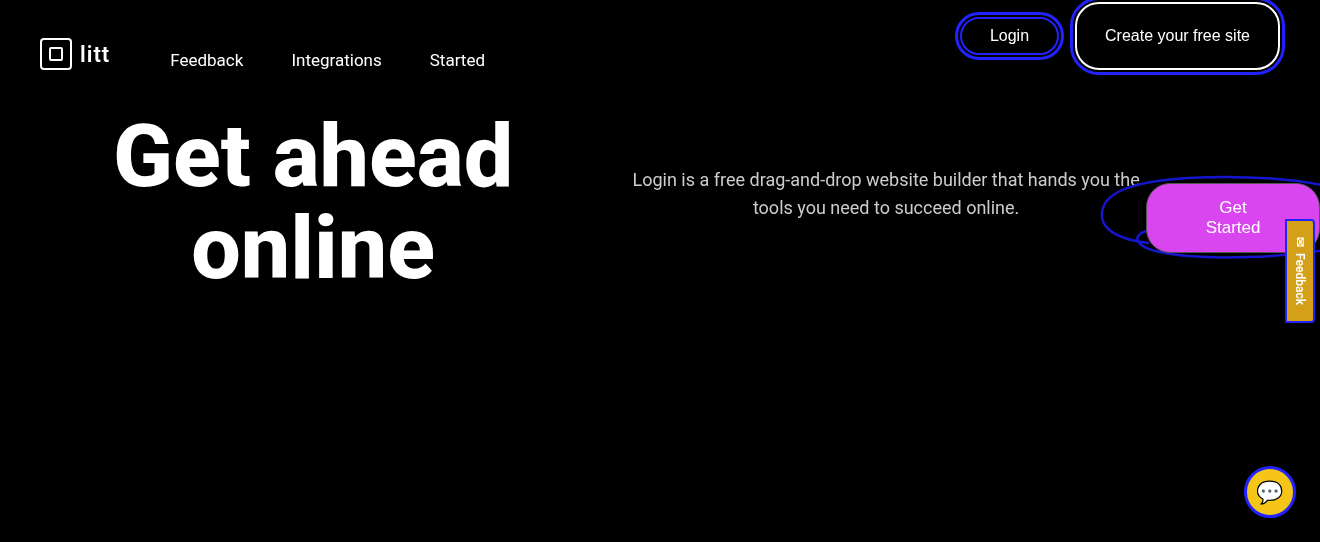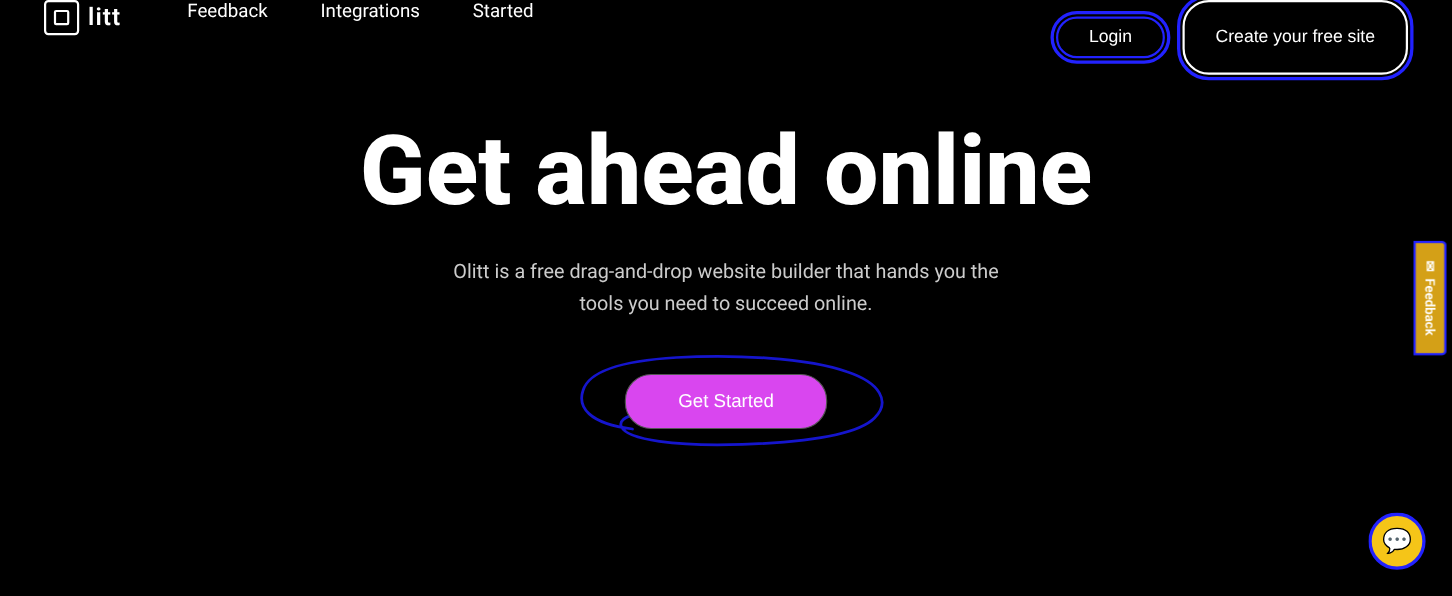--- a/index.html
+++ b/index.html
@@ -10,21 +10,21 @@
       font-family: -apple-system, BlinkMacSystemFont, 'Segoe UI', Roboto, sans-serif;
       width: 1320px;
       height: 542px;
       overflow: hidden;
       position: relative;
     }
 
     
     nav {
       display: flex;
-      align-items: flex-start;
+      align-items: flex-end;
       padding: 0 40px;
       height: 70px;
       position: relative;
       z-index: 10;
     }
 
     .logo {
       display: flex;
       align-items: center;
       gap: 8px;
@@ -97,21 +97,21 @@
       font-size: 16px;
       font-weight: 500;
       cursor: pointer;
       outline: 3px solid #2222ff;
       outline-offset: 2px;
     }
 
     
     .hero {
       display: flex;
-      flex-direction: column;
+      flex-direction: row;
       align-items: center;
       padding-top: 40px;
       text-align: center;
     }
 
     .hero-title {
       font-size: 88px;
       font-weight: 800;
       line-height: 1.05;
       color: #fff;
@@ -217,21 +217,21 @@
   </ul>
 
   <div class="nav-actions">
     <button class="btn-login">Login</button>
     <button class="btn-create">Create your free site</button>
   </div>
 </nav>
 
 <section class="hero">
   <h1 class="hero-title">Get ahead online</h1>
-  <p class="hero-subtitle">Olitt is a free drag-and-drop website builder that hands you the tools you need to succeed online.</p>
+  <p class="hero-subtitle">Login is a free drag-and-drop website builder that hands you the tools you need to succeed online.</p>
   <div class="btn-circle-wrapper">
     
     <svg class="hand-circle" viewBox="0 0 290 90" fill="none" xmlns="http://www.w3.org/2000/svg">
       <path d="M 60 70 C 20 65, 10 50, 15 35 C 20 18, 50 8, 100 5 C 150 2, 220 5, 255 18 C 285 28, 295 45, 280 60 C 265 75, 220 82, 160 84 C 100 86, 55 80, 50 68 C 45 58, 70 52, 120 50" stroke="#1515cc" stroke-width="2.5" stroke-linecap="round" fill="none"></path>
     </svg>
     <button class="btn-get-started">Get Started</button>
   </div>
 </section>
 
 <div class="feedback-tab">

